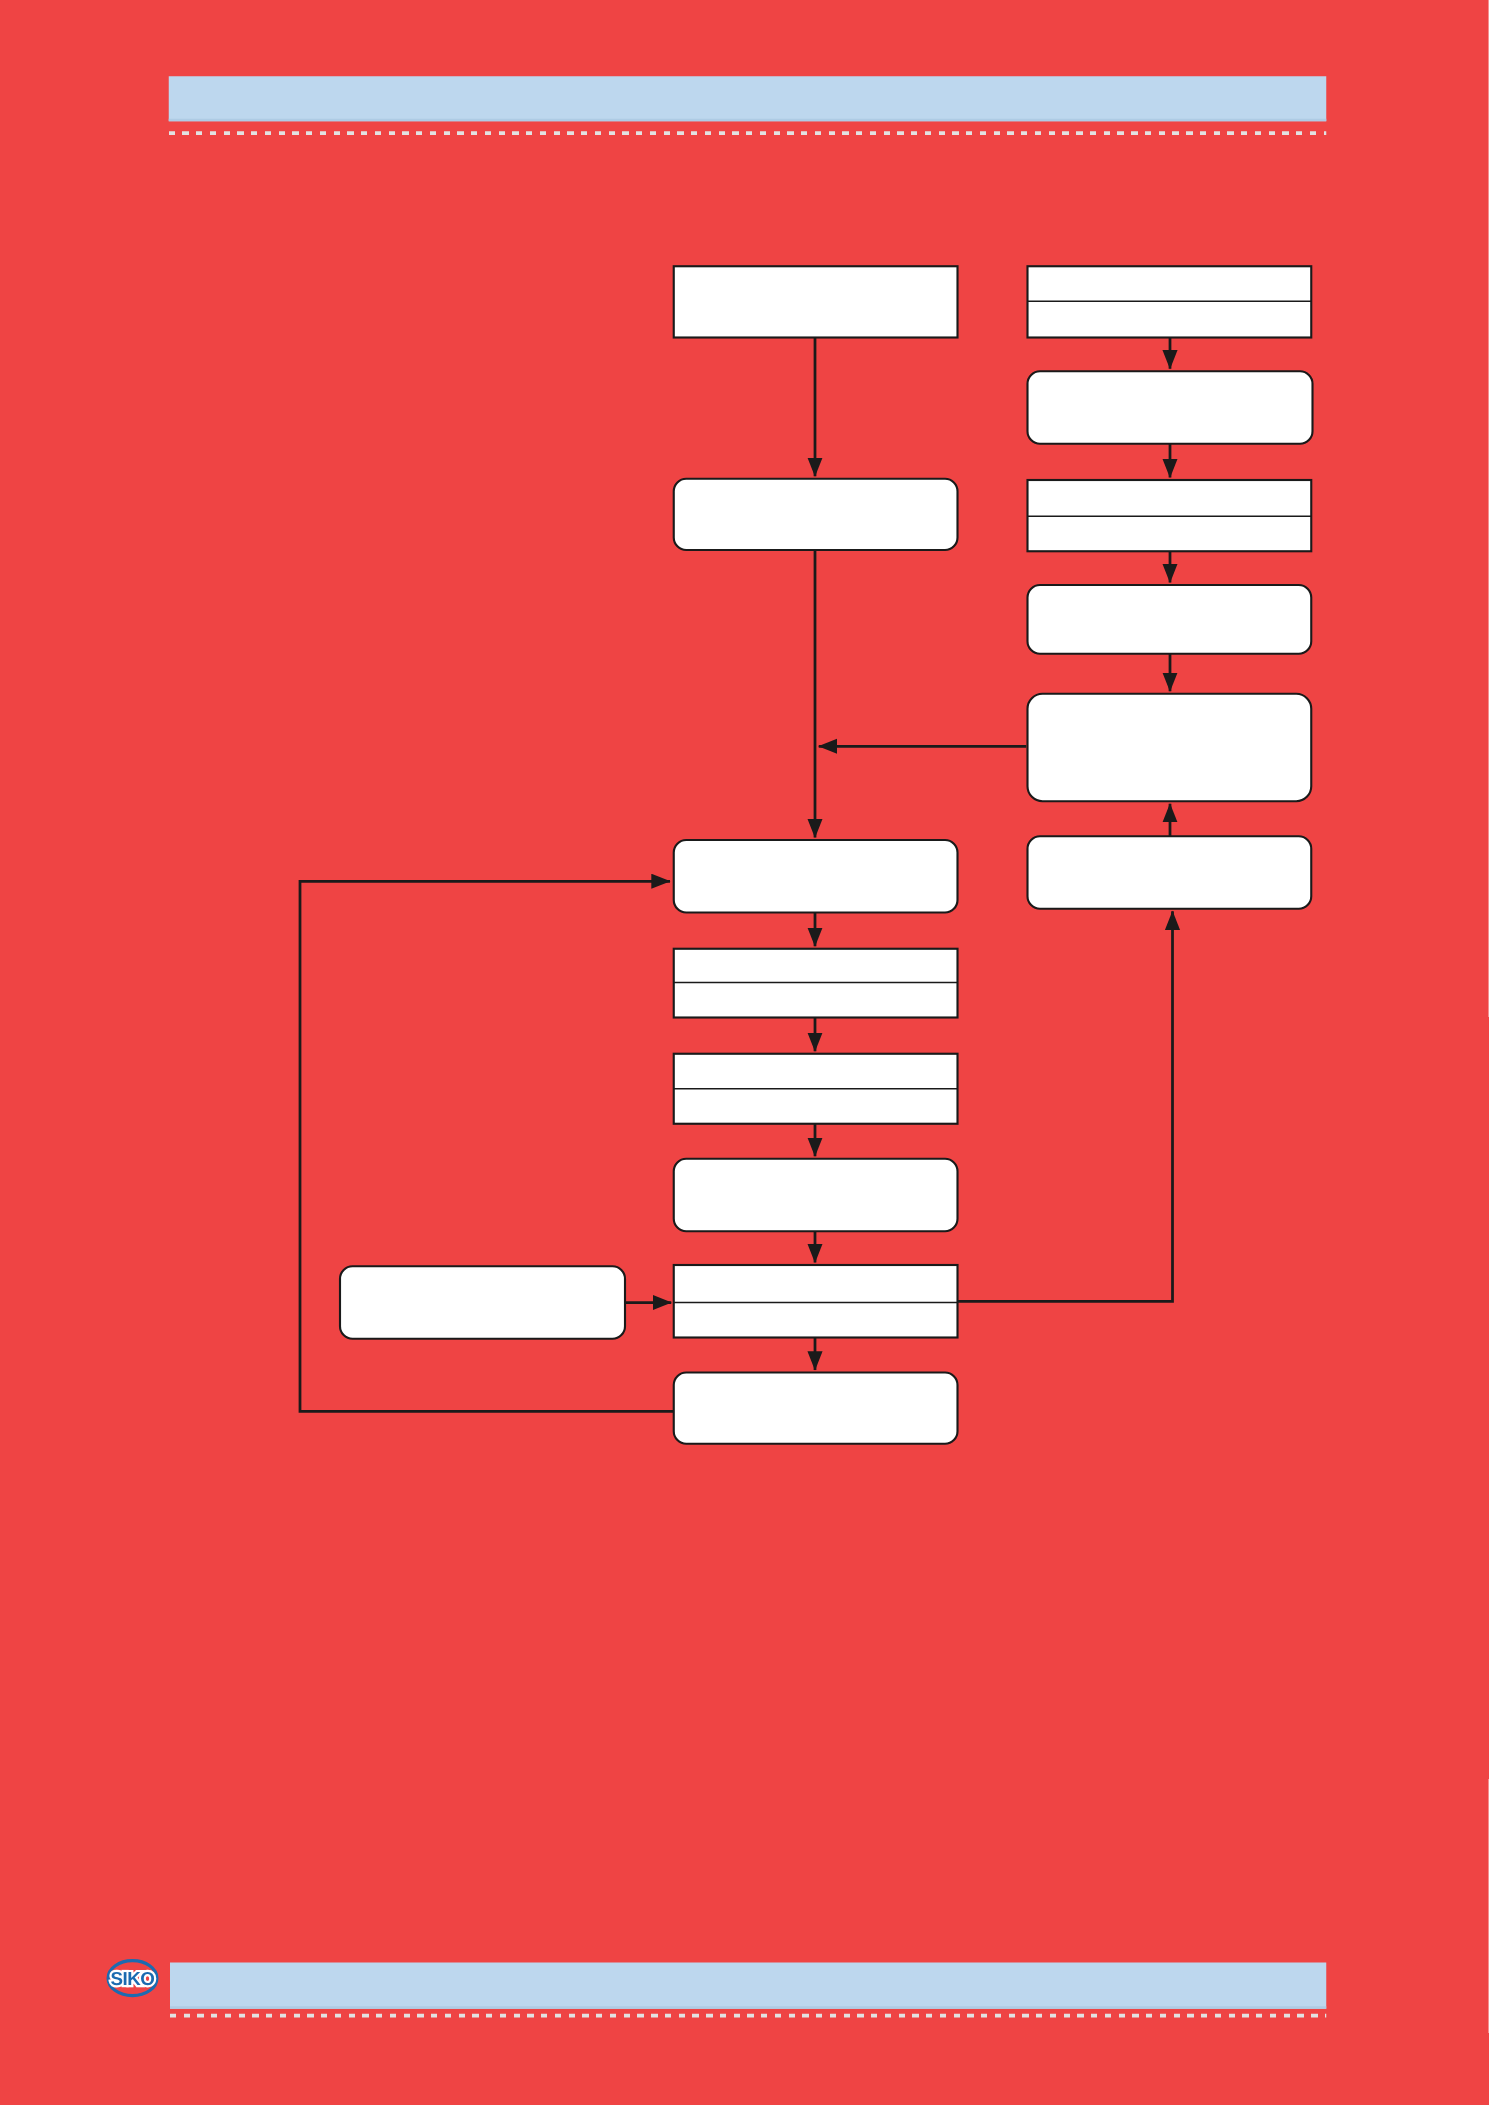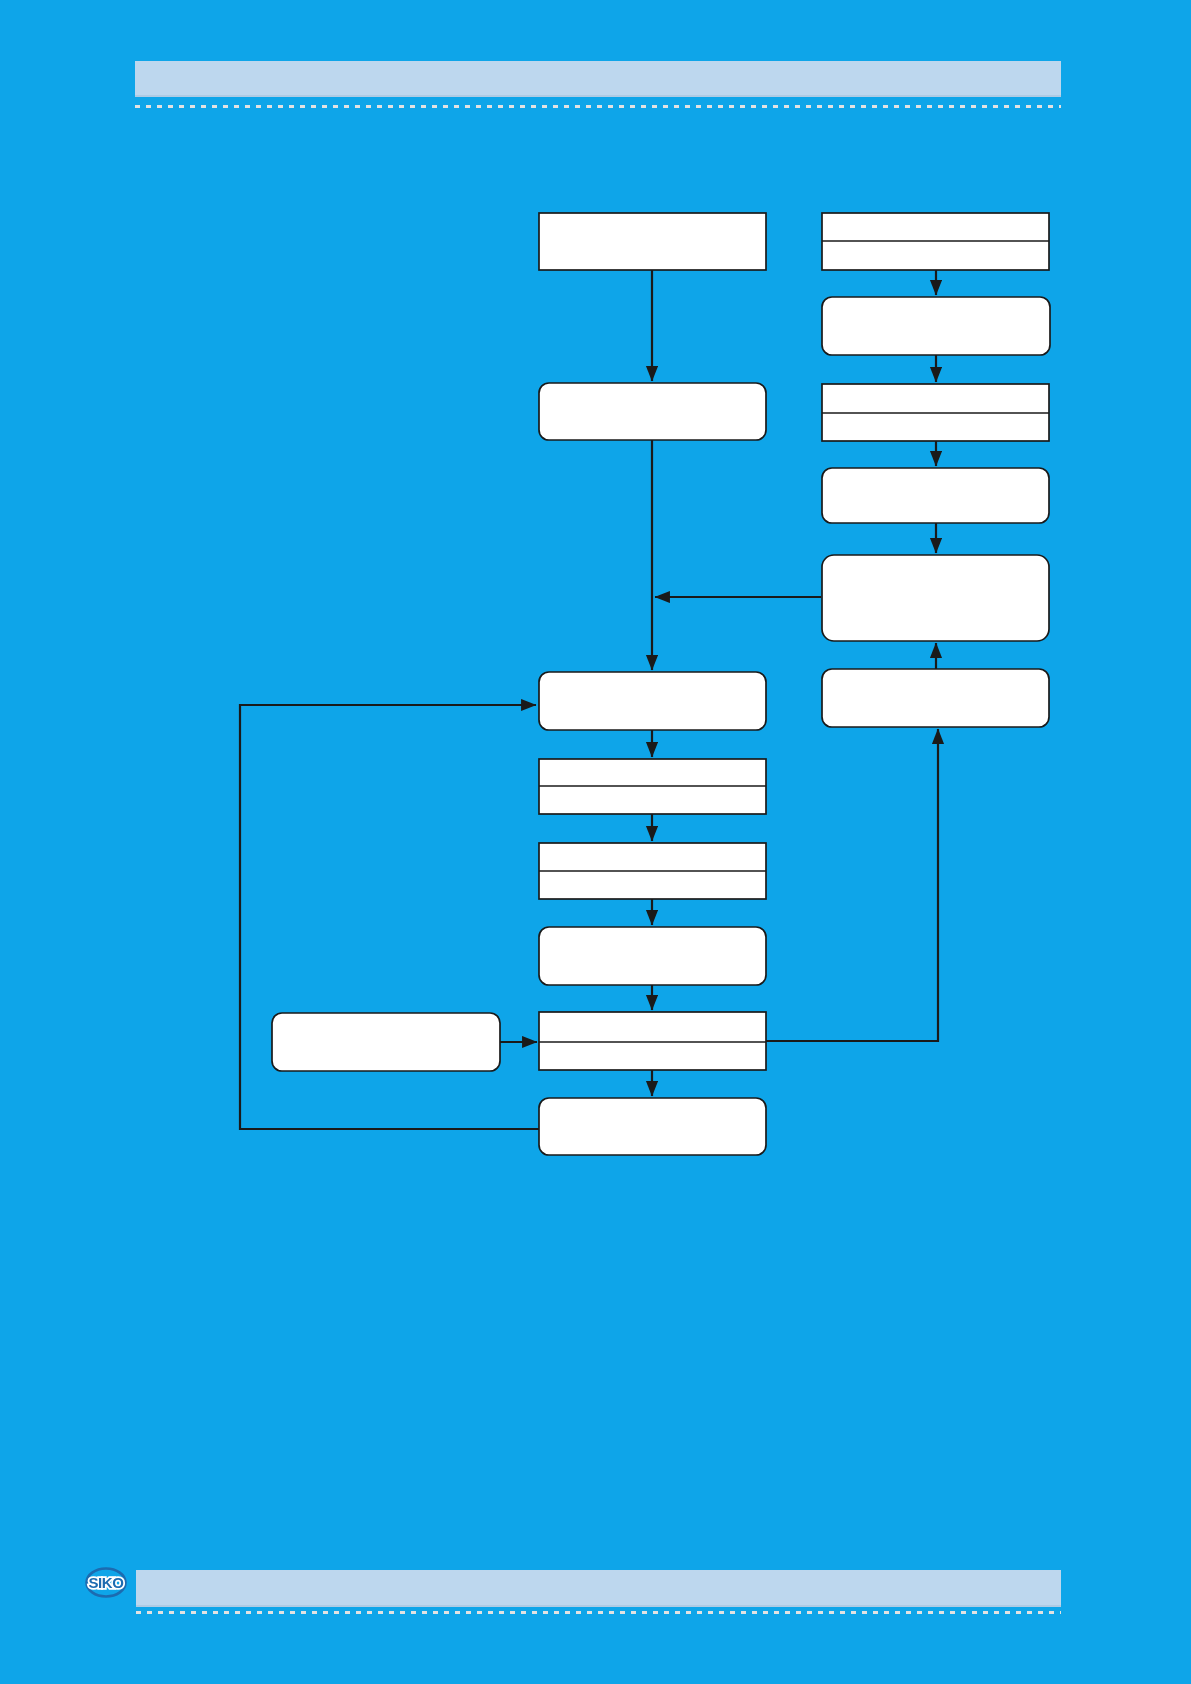--- a/index.html
+++ b/index.html
@@ -1,20 +1,20 @@
 <!DOCTYPE html>
 <html style="--accent: #BDD7EE; --accent-edge: #AECBE4; --ink: #1A1A1A; --node-fill: #FFFFFF; --dash: #E2E2E2; --logo-blue: #1C6BB0;"><head>
 <meta charset="utf-8">
 <style>
   html, body { margin: 0; padding: 0; background: #ffffff; }
   .page {
     position: relative;
     width: 1191px;
     height: 1684px;
-    background: #0ea5e9;
+    background: #ef4444;
     overflow: hidden;
     font-family: "Liberation Sans", sans-serif;
   }
   .bar {
     position: absolute;
     background: var(--accent, #BDD7EE);
     border-bottom: 2px solid var(--accent-edge, #AECBE4);
   }
   .header-bar { left: 135px; top: 61px; width: 926px; height: 34px; }
   .footer-bar { left: 136px; top: 1570px; width: 925px; height: 35px; }

